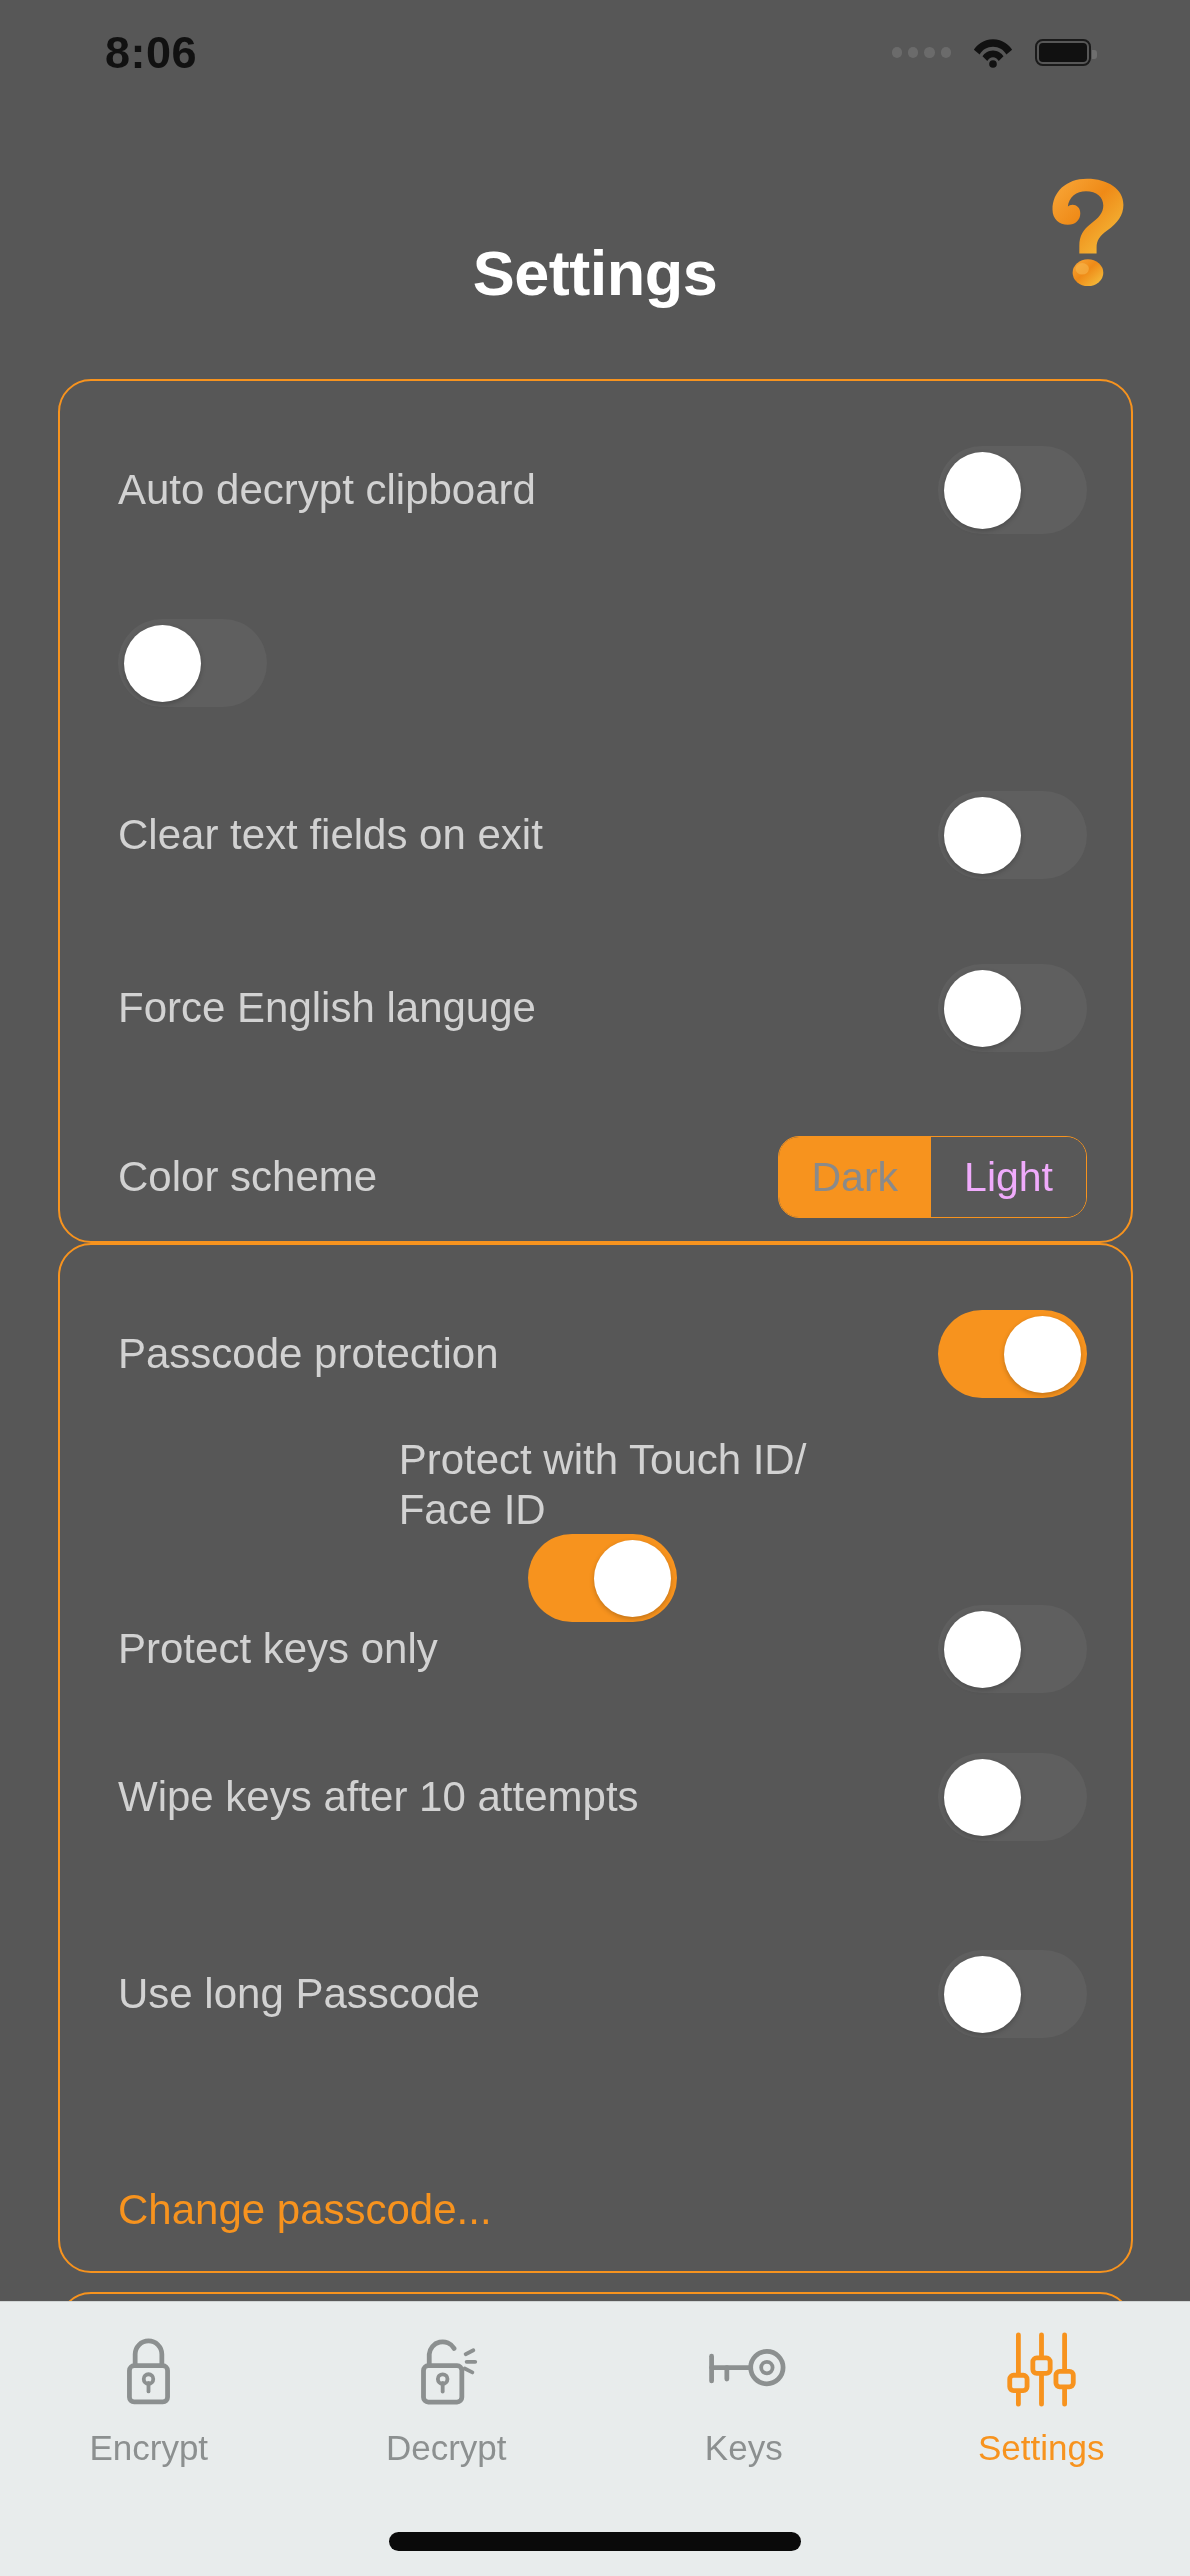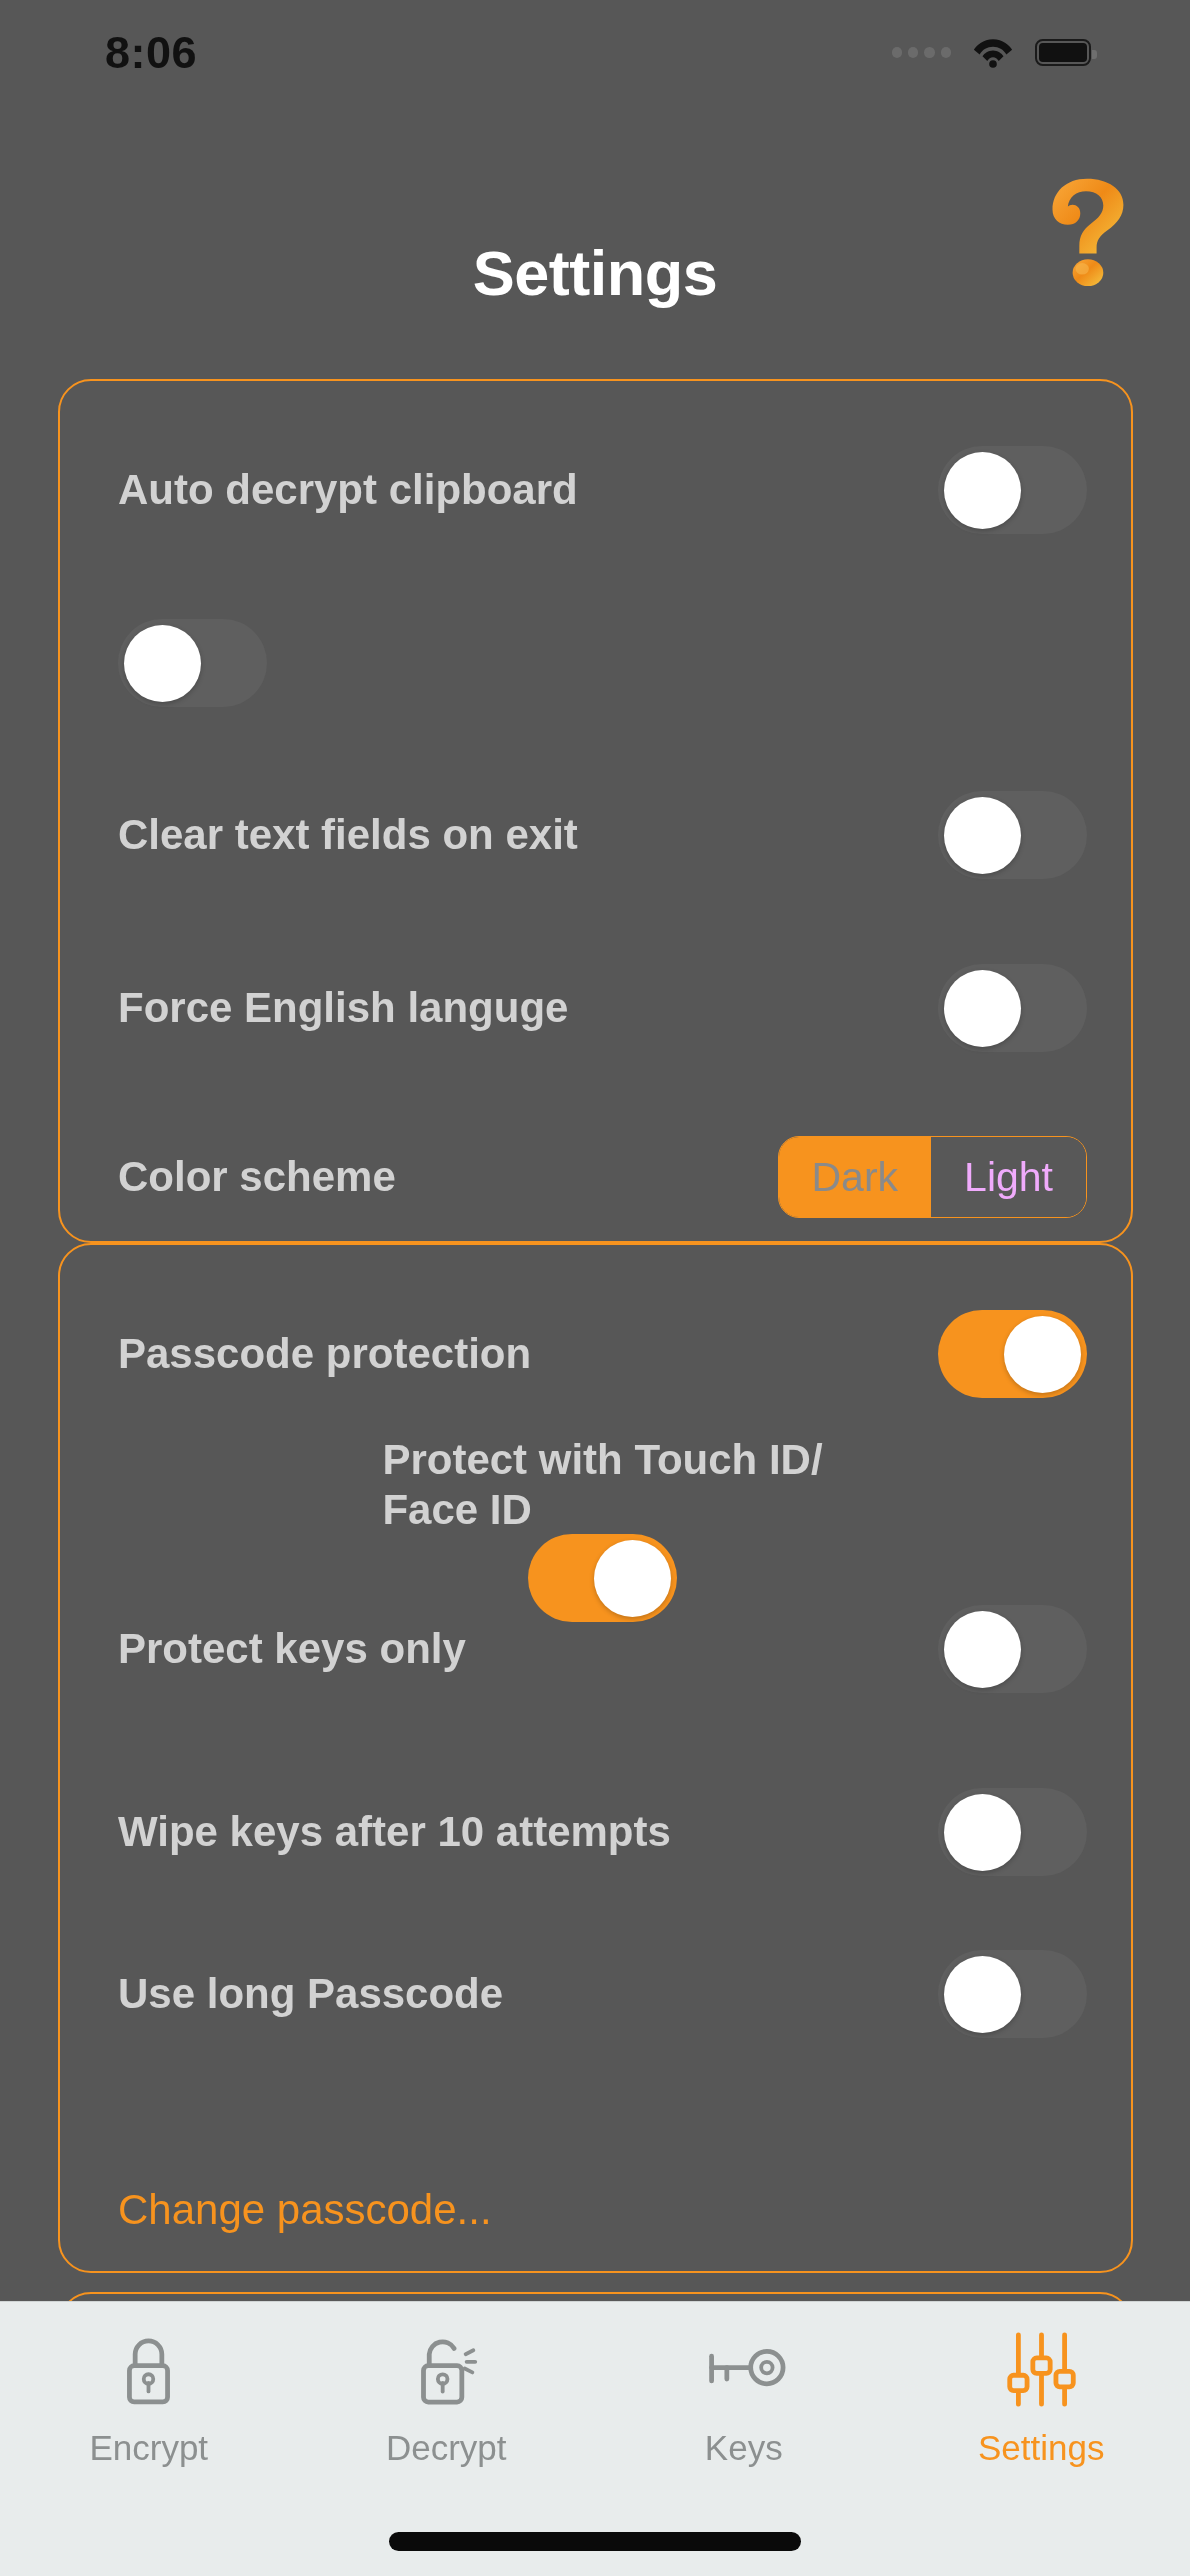--- a/index.html
+++ b/index.html
@@ -59,21 +59,21 @@
   }
   #card-general { top:379px; height:864px; }
   #card-security { top:1243px; height:1030px; }
   #card-third    { top:2292px; height:192px; }
 
   .row {
     position:absolute; left:58px; right:44px;
     display:flex; align-items:center; justify-content:space-between;
   }
   .row-label {
-    color:#d2d2d2; font-size:42px; line-height:1.18; font-weight:700;
+    color:#d2d2d2; font-size:42px; line-height:1.18; font-weight:400;
     white-space:pre-line;
   }
 
   
   .switch {
     position:relative; width:149px; height:88px; border-radius:44px;
     flex:0 0 auto; cursor:pointer;
   }
   .switch.off { background:#5f5f5f; }
   .switch.on  { background:#f7931e; }
@@ -226,21 +226,21 @@
         </span>
     </div>
 
     <div class="row" style="top:360px;">
       <span class="row-label">Protect keys only</span>
       <span class="switch off">
           <span class="knob"></span>
         </span>
     </div>
 
-    <div class="row" style="top:543px;">
+    <div class="row" style="top:508px;">
       <span class="row-label">Wipe keys after 10 attempts</span>
       <span class="switch off">
           <span class="knob"></span>
         </span>
     </div>
 
     <div class="row" style="top:705px;">
       <span class="row-label">Use long Passcode</span>
       <span class="switch off">
           <span class="knob"></span>

